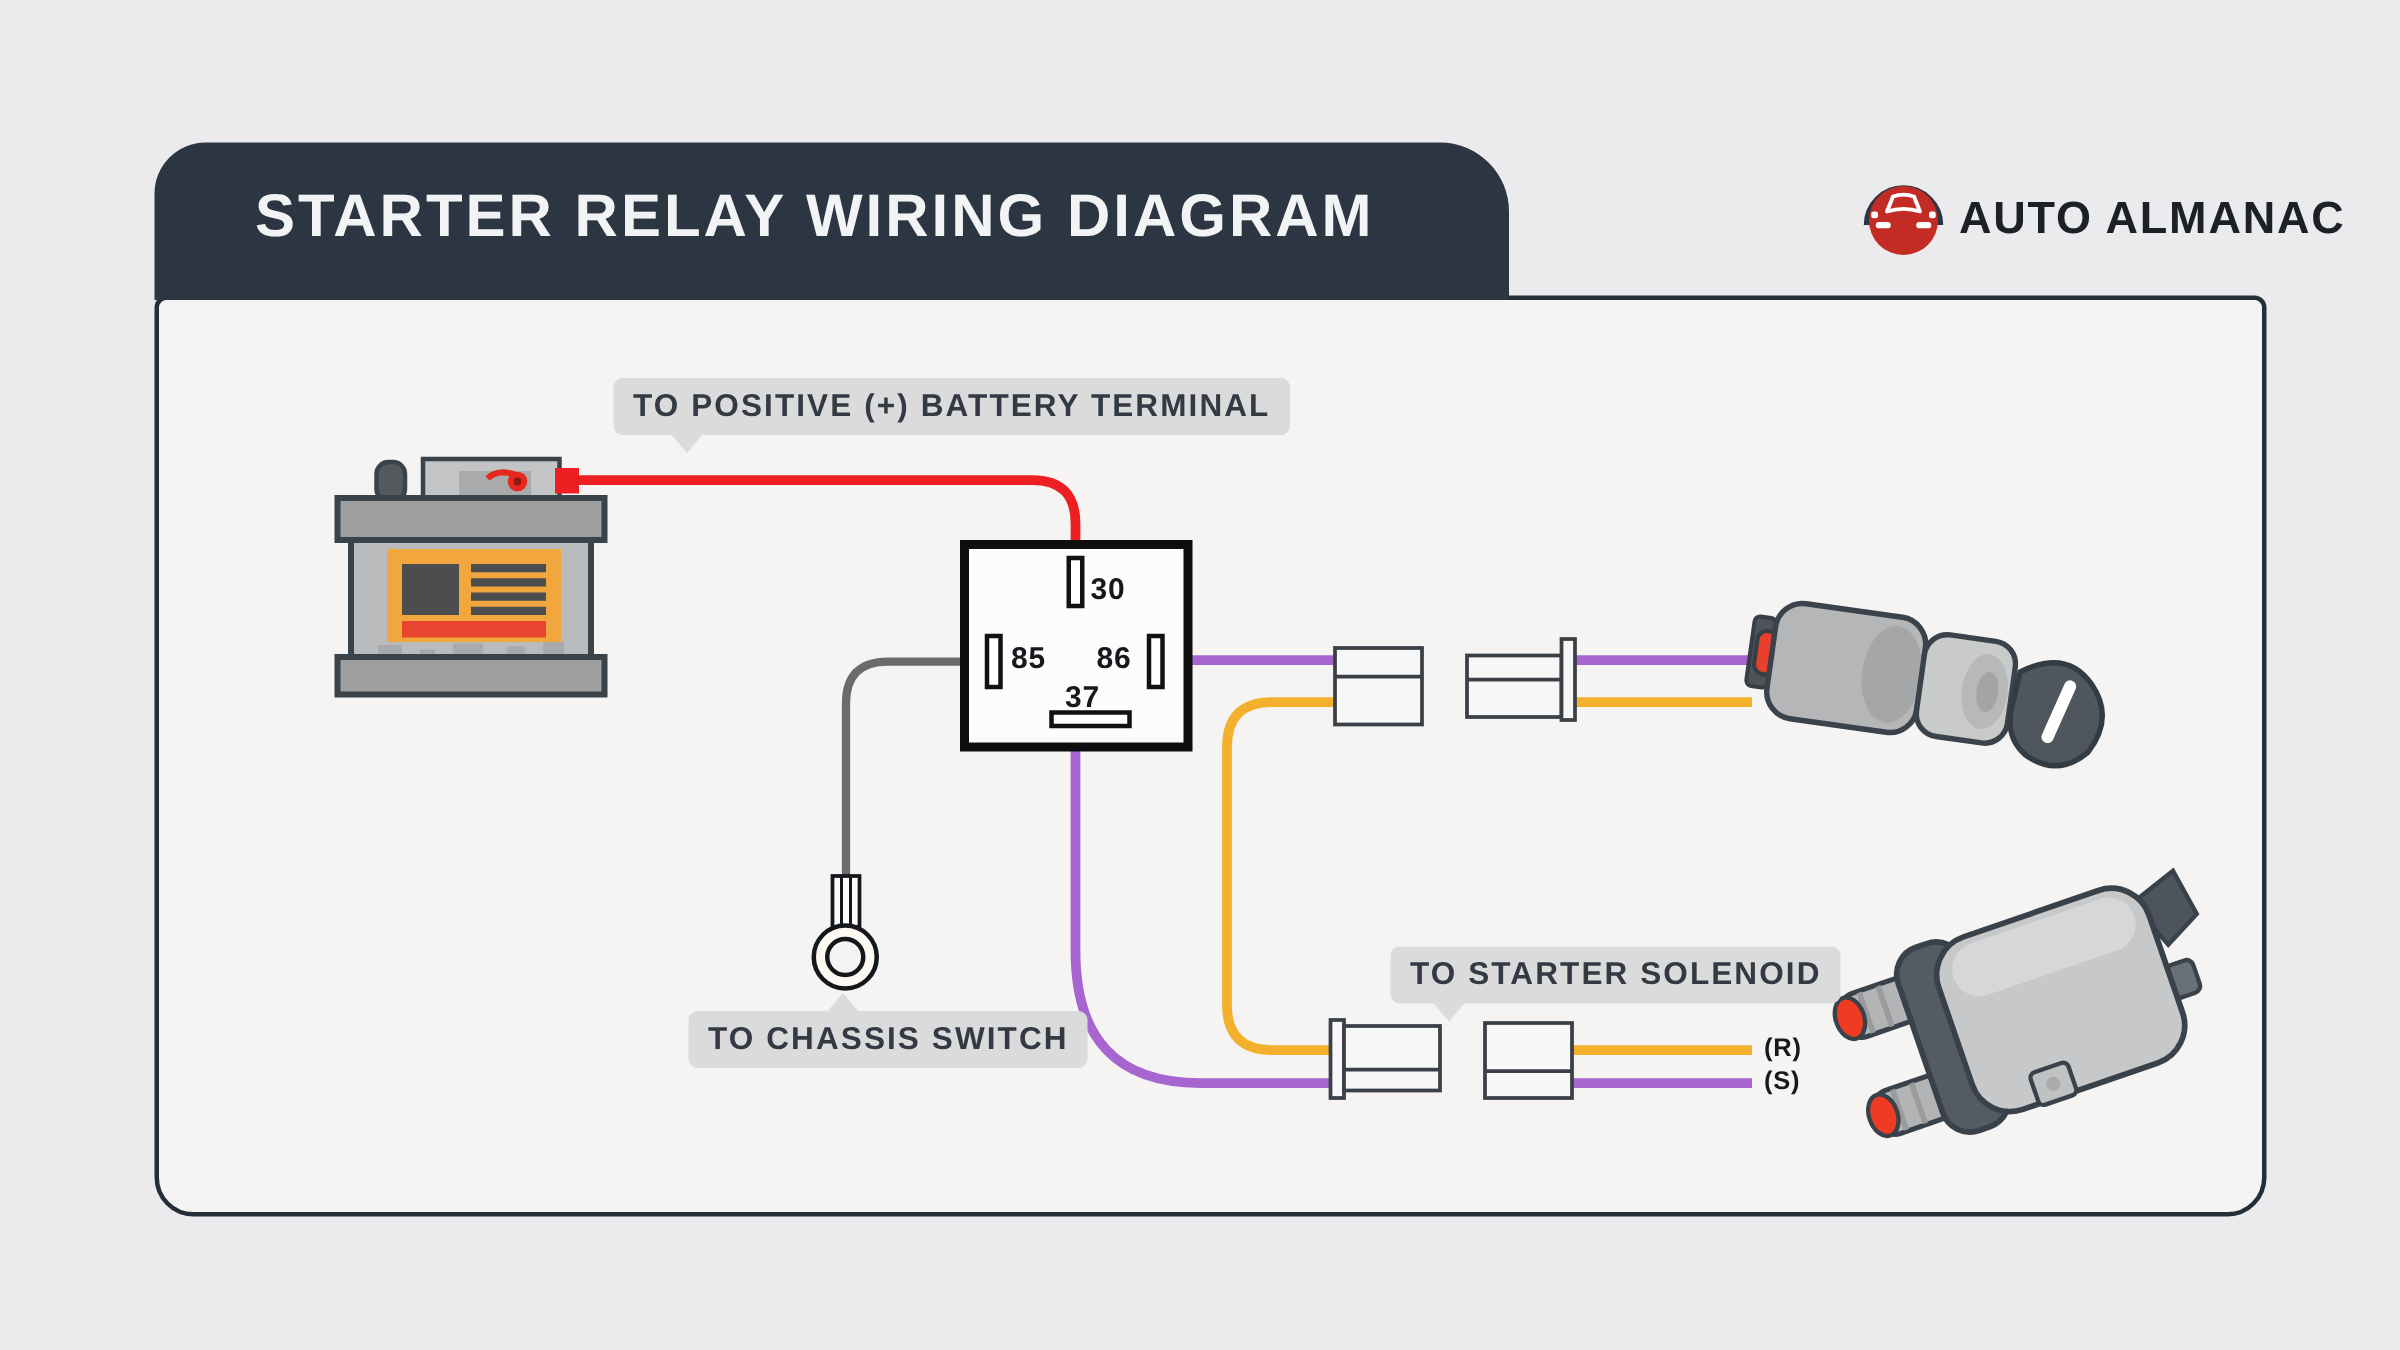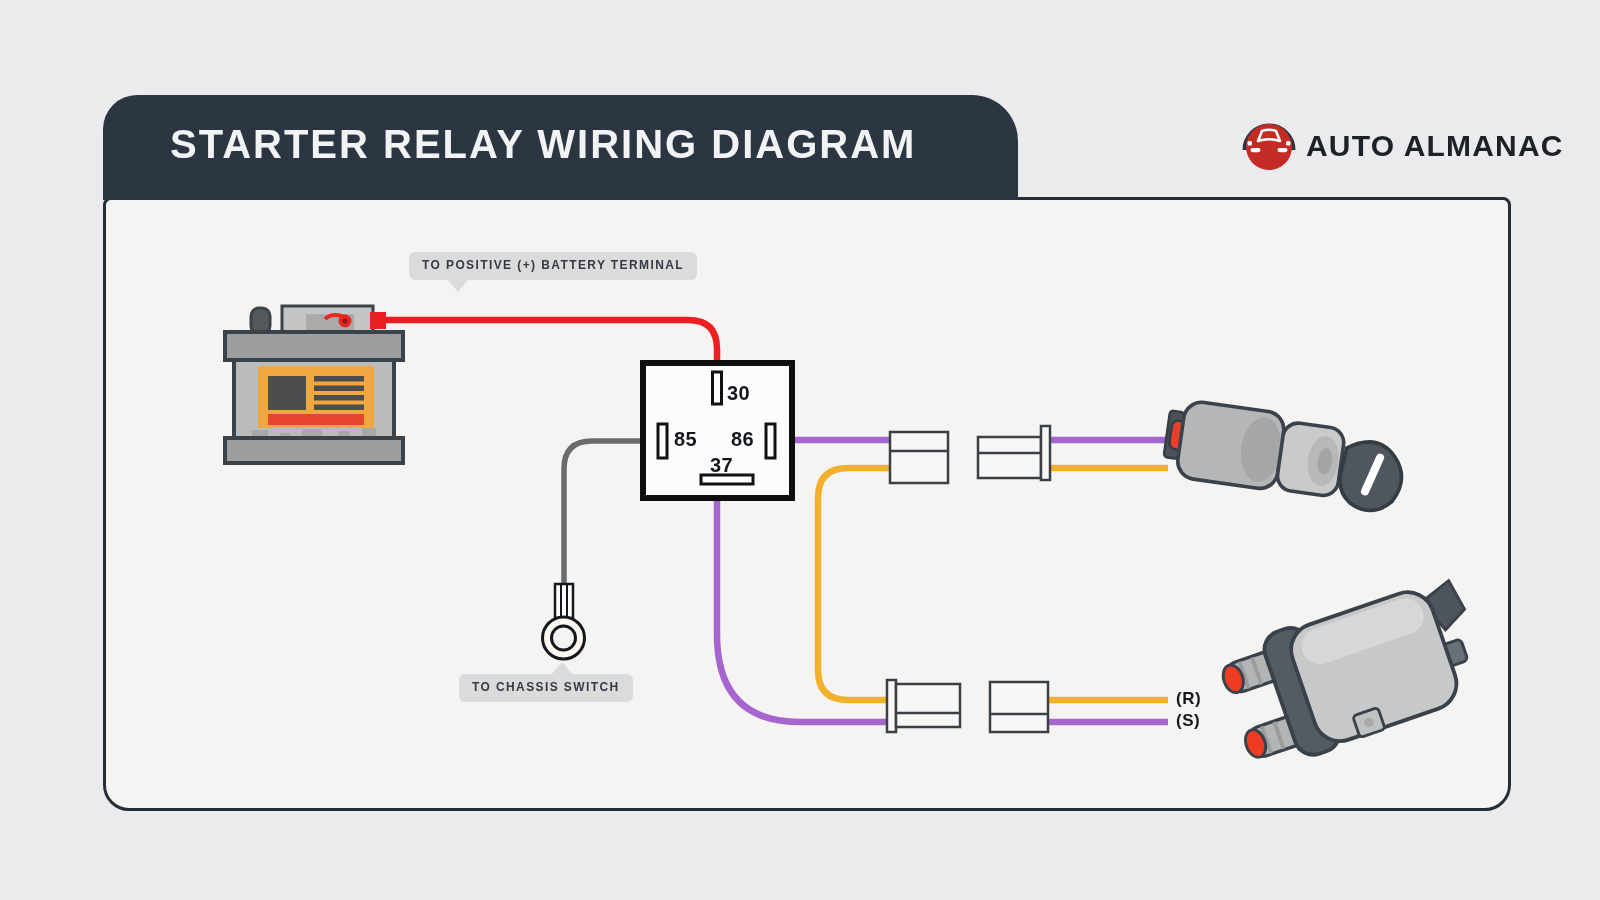--- a/index.html
+++ b/index.html
@@ -1,34 +1,34 @@
 <!DOCTYPE html>
 <html><head>
 <meta charset="utf-8">
 <style>
   html,body{margin:0;padding:0;}
   body{background:#e4e4e6;font-family:"Liberation Sans",sans-serif;}
   .stage{position:relative;width:1600px;height:900px;background:#ebebed;overflow:hidden;}
 
   
   .header-bar{position:absolute;left:103px;top:95px;width:903px;height:105px;
-    background:#2b3642;border-radius:34px 46px 0 0;padding-left:12px;}
+    background:#2b3642;border-radius:34px 46px 0 0;}
   .page-title{position:absolute;left:67px;top:27px;color:#f2f3f5;font-size:40px;
     font-weight:bold;letter-spacing:2px;white-space:nowrap;}
   .brand-text{position:absolute;left:1306px;top:129px;font-size:30px;font-weight:800;
     color:#1b2127;letter-spacing:1.2px;white-space:nowrap;text-align:center;}
 
   
   .panel{position:absolute;left:103px;top:197px;width:1402px;height:608px;
     background:#f5f4f3;border:3px solid #242e38;border-radius:8px 8px 26px 26px;}
 
   .wires-svg{position:absolute;left:0;top:0;width:1600px;height:900px;}
 
   
-  .callout{position:absolute;background:#dbdbdc;color:#333a43;font-size:12px;
+  .callout{position:absolute;background:#dbdbdc;color:#333a43;font-size:21px;
     font-weight:600;letter-spacing:1.4px;padding:7px 13px;border-radius:6px;
     white-space:nowrap;line-height:1.15;}
   .callout::after{content:"";position:absolute;top:100%;left:var(--tail-left,24px);
     margin-top:-1px;border:11px solid transparent;border-top:13px solid #dbdbdc;border-bottom:none;}
   .callout.tail-top::after{top:auto;bottom:100%;margin-top:0;margin-bottom:-1px;
     border-top:none;border-bottom:13px solid #dbdbdc;}
 
   .pinlabel{position:absolute;font-size:20px;font-weight:bold;color:#15181c;
     letter-spacing:0.5px;}
   .wlabel{position:absolute;font-size:17px;font-weight:800;color:#15181c;letter-spacing:0.5px;}
@@ -156,20 +156,21 @@
     <path d="M18,29 L22,19 Q29,16.5 36,19 L40,29 Q29,25.5 18,29 Z" fill="none" stroke="#ffffff" stroke-width="2.6" stroke-linejoin="round"></path>
     <rect x="10.5" y="36" width="10" height="4.2" rx="2.1" fill="#ffffff"></rect>
     <rect x="37.5" y="36" width="10" height="4.2" rx="2.1" fill="#ffffff"></rect>
     <rect x="7.5" y="29" width="4.5" height="4.5" rx="1.5" fill="#ffffff"></rect>
     <rect x="46" y="29" width="4.5" height="4.5" rx="1.5" fill="#ffffff"></rect>
   </svg>
   <div class="brand-text">AUTO ALMANAC</div>
 
   <div class="callout" style="left:409px;top:252px;--tail-left:38px">TO POSITIVE (+) BATTERY TERMINAL</div>
   <div class="callout tail-top" style="left:459px;top:674px;--tail-left:92px">TO CHASSIS SWITCH</div>
+  <div class="callout" style="left:927px;top:631px;--tail-left:28px">TO STARTER SOLENOID</div>
 
   <div class="pinlabel" style="left:727px;top:382px">30</div>
   <div class="pinlabel" style="left:674px;top:428px">85</div>
   <div class="pinlabel" style="left:731px;top:428px">86</div>
   <div class="pinlabel" style="left:710px;top:454px">37</div>
 
   <div class="wlabel" style="left:1176px;top:689px">(R)</div>
   <div class="wlabel" style="left:1176px;top:711px">(S)</div>
 
 </div>

